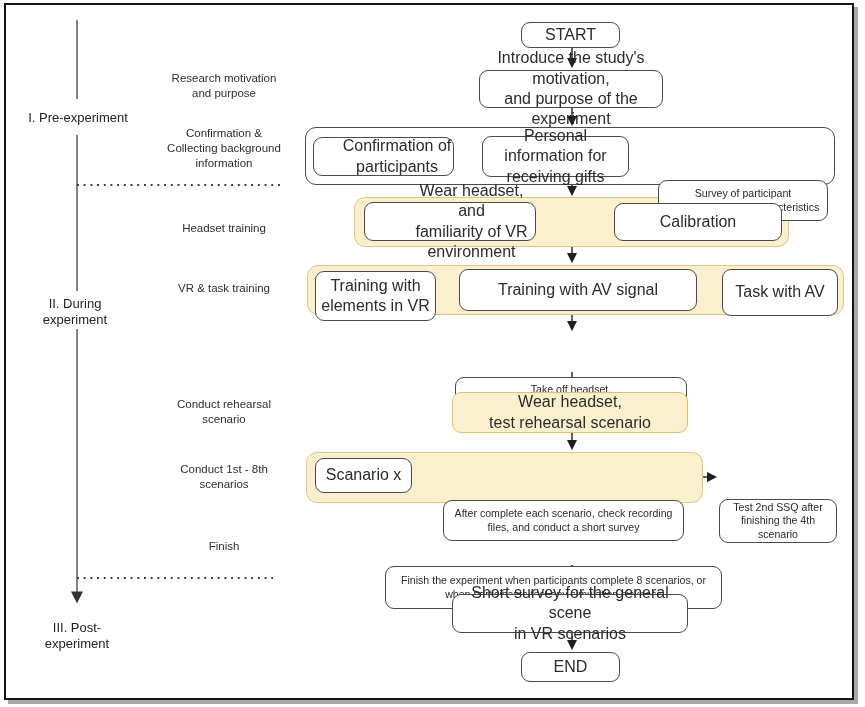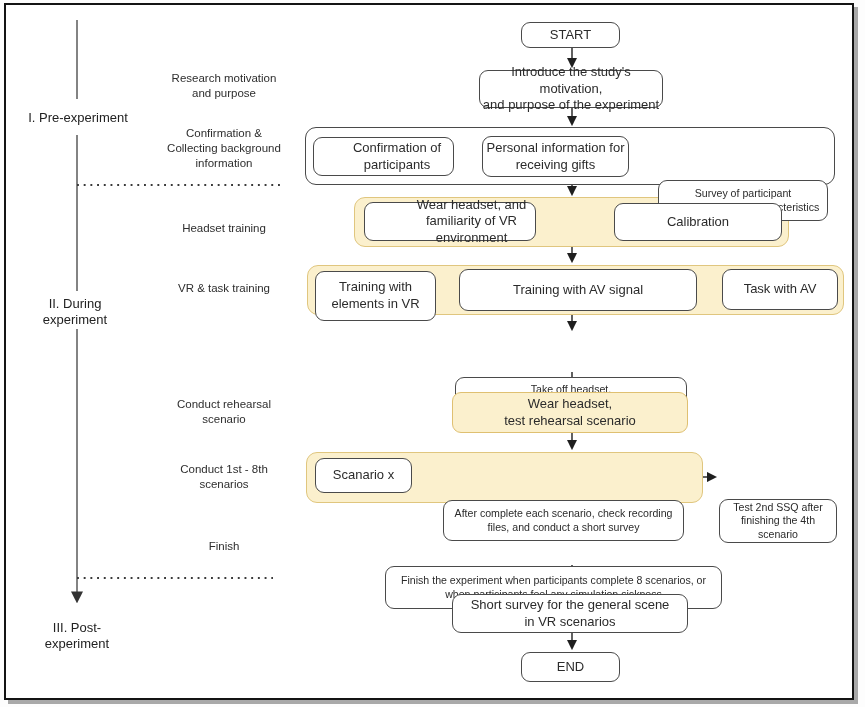--- a/index.html
+++ b/index.html
@@ -10,21 +10,21 @@
   #frame{
     position:absolute;left:4px;top:3px;width:846px;height:693px;
     border:2.5px solid #141414;background:#ffffff;
     box-shadow:4px 4px 0 #a9a9a9;
   }
   #arrows{position:absolute;left:0;top:0;width:865px;height:707px;pointer-events:none;}
   .node{
     position:absolute;box-sizing:border-box;background:#ffffff;
     border:1.4px solid #4a4a4a;border-radius:9px;
     display:flex;align-items:center;justify-content:center;text-align:center;
-    font-size:13px;line-height:1.28;color:#2b2b2b;
+    font-size:16px;line-height:1.28;color:#2b2b2b;
   }
   .node span{white-space:pre-line;}
   .node.small{font-size:10.6px;margin-top:44px;}
   .group{
     position:absolute;box-sizing:border-box;border-radius:11px;
     background:#ffffff;border:1.4px solid #4a4a4a;
   }
   .group.yellow{background:#fbf0cd;border:1.5px solid #e0c67e;}
   .node.yellow{background:#fbf0cd;border:1.5px solid #dfc071;}
   .stage-label{
@@ -133,21 +133,21 @@
     <span>Calibration</span>
   </div>
 
   <div class="node" style="left:315px;top:271px;width:121px;height:50px;">
     <span>Training with
 elements in VR</span>
   </div>
   <div class="node" style="left:459px;top:269px;width:238px;height:42px;">
     <span>Training with AV signal</span>
   </div>
-  <div class="node" style="left:722px;top:269px;width:116px;height:41px;">
+  <div class="node" style="left:722px;top:269px;width:116px;height:47px;">
     <span>Task with AV</span>
   </div>
 
   <div class="node small" style="left:455px;top:333px;width:232px;height:39px;">
     <span>Take off headset,
 Test simulation sickness questionnaire (SSQ)</span>
   </div>
 
   <div class="node yellow" style="left:452px;top:392px;width:236px;height:41px;">
     <span>Wear headset,

